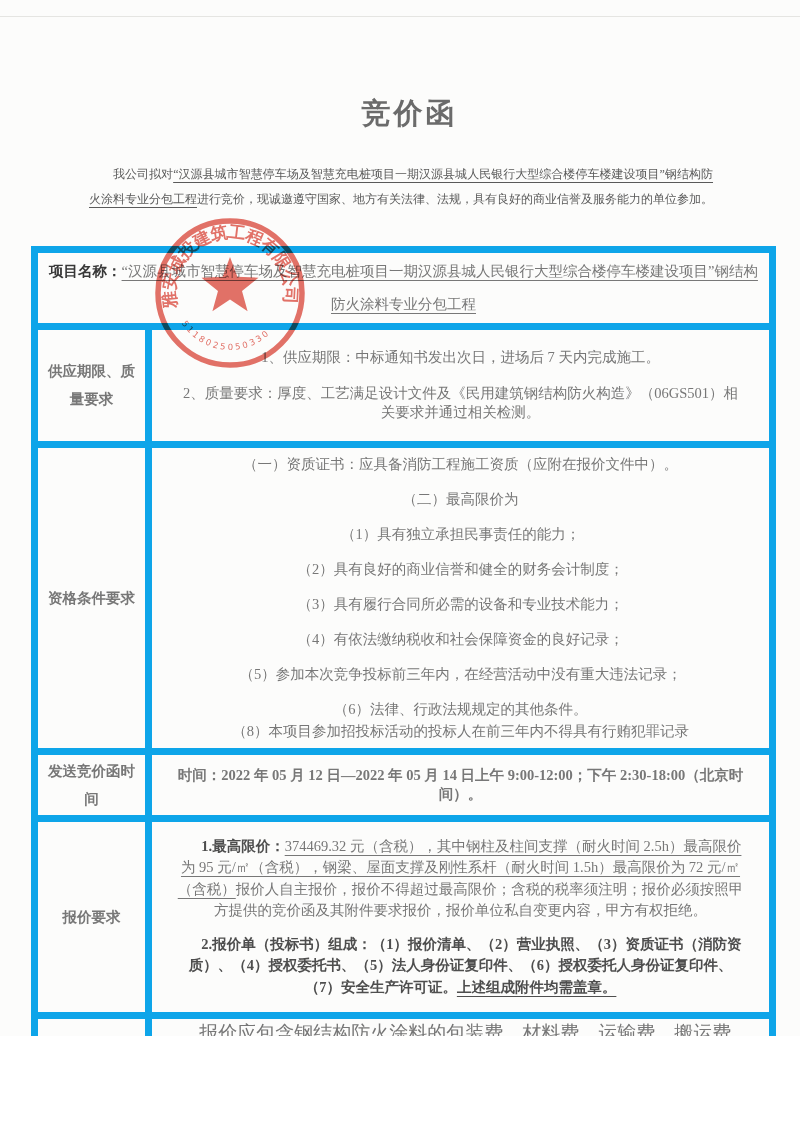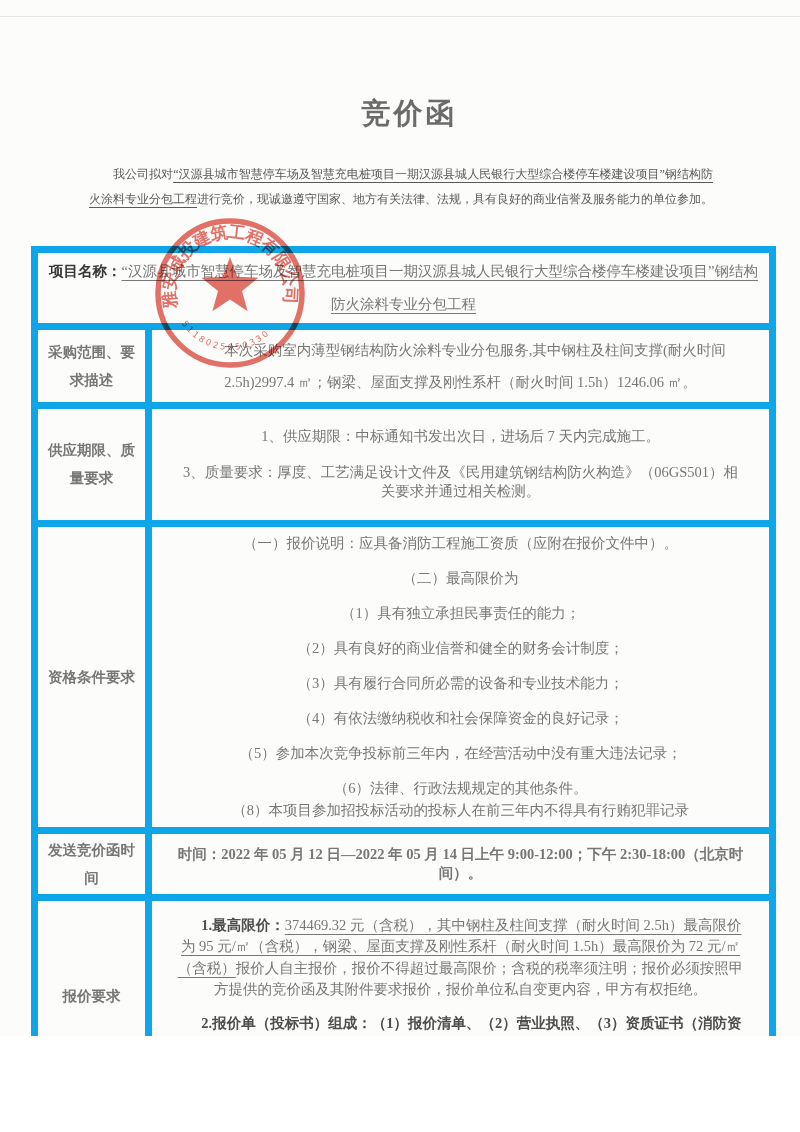--- a/index.html
+++ b/index.html
@@ -84,36 +84,30 @@
       <col style="width:114px">
         <col style="width:209px">
         <col style="width:102px">
         <col style="width:313px">
     </colgroup>
     <tbody>
         <tr class="merged-row">
       <td colspan="4" style="height:64px"><span class="lbl">项目名称：</span><span class="val ul">“汉源县城市智慧停车场及智慧充电桩项目一期汉源县城人民银行大型综合楼停车楼建设项目”钢结构防火涂料专业分包工程</span></td>
     </tr>
     <tr>
-      <td class="label-cell" style="height:68px">采购范围、要求描述</td>
-      <td colspan="3" class="scope-val">
-            <p>本次采购室内薄型钢结构防火涂料专业分包服务,其中钢柱及柱间支撑(耐火时间 2.5h)2997.4 ㎡；钢梁、屋面支撑及刚性系杆（耐火时间 1.5h）1246.06 ㎡。</p>
-          </td>
-    </tr>
-    <tr>
       <td class="label-cell label-center" style="height:58px">供应期限、质量要求</td>
       <td colspan="3" class="supply-val">
         <div>1、供应期限：中标通知书发出次日，进场后 7 天内完成施工。</div>
-        <div>3、质量要求：厚度、工艺满足设计文件及《民用建筑钢结构防火构造》（06GS501）相关要求并通过相关检测。</div>
+        <div>2、质量要求：厚度、工艺满足设计文件及《民用建筑钢结构防火构造》（06GS501）相关要求并通过相关检测。</div>
       </td>
     </tr>
     <tr>
       <td class="label-cell" style="height:296px">资格条件要求</td>
       <td colspan="3" class="qual-val">
-        <div class="qual-item">（一）报价说明：应具备消防工程施工资质（应附在报价文件中）。</div>
+        <div class="qual-item">（一）资质证书：应具备消防工程施工资质（应附在报价文件中）。</div>
         <div class="qual-item">（二）最高限价为</div>
         <div class="qual-item">（1）具有独立承担民事责任的能力；</div>
         <div class="qual-item">（2）具有良好的商业信誉和健全的财务会计制度；</div>
         <div class="qual-item">（3）具有履行合同所必需的设备和专业技术能力；</div>
         <div class="qual-item">（4）有依法缴纳税收和社会保障资金的良好记录；</div>
         <div class="qual-item">（5）参加本次竞争投标前三年内，在经营活动中没有重大违法记录；</div>
         <div class="qual-item">（6）法律、行政法规规定的其他条件。</div>
         <div class="qual-item">（8）本项目参加招投标活动的投标人在前三年内不得具有行贿犯罪记录</div>
       </td>
     </tr>

